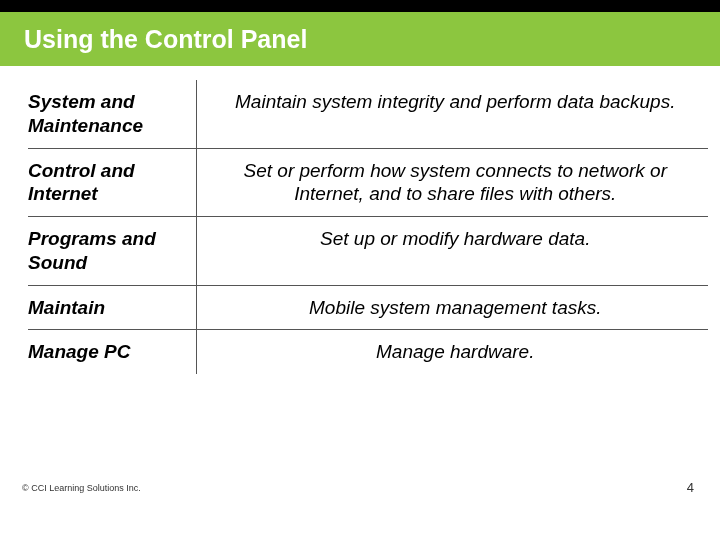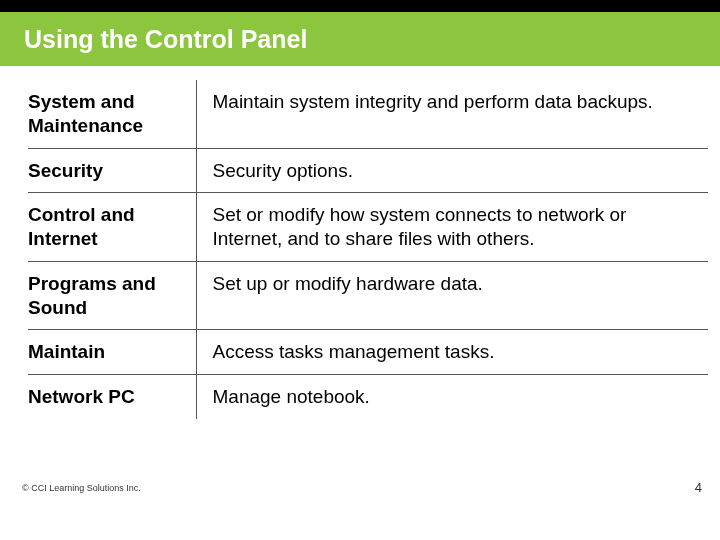--- a/index.html
+++ b/index.html
@@ -1,63 +1,59 @@
 <!DOCTYPE html>
 <html><head>
 <meta charset="utf-8">
 <style>
   * { box-sizing: border-box; margin: 0; padding: 0; }
   html, body { width: 720px; height: 540px; font-family: Arial, Helvetica, sans-serif; background: #fff; }
   .slide { width: 720px; height: 503px; position: relative; display: flex; flex-direction: column; }
   .black-bar { background: #000; height: 12px; width: 100%; }
   .title-bar { background: #8cc63f; height: 54px; display: flex; align-items: center; padding-left: 24px; }
   .title-bar h1 { color: #fff; font-size: 25px; font-weight: bold; }
-  .content { flex: 1; padding: 14px 12px 0 28px; }
+  .content { flex: 1; padding: 14px 12px 0 28px; font-style: italic; }
   table { width: 100%; border-collapse: collapse; }
   td { vertical-align: top; padding: 10px 10px 10px 0; font-size: 19px; line-height: 1.25; color: #000; }
   td.term { width: 168px; font-weight: bold; border-right: 1px solid #555; padding-right: 10px; }
-  td.desc { padding-left: 16px; }
+  td.desc { padding-left: 16px; text-align: center; }
   tr.sep td { border-bottom: 1px solid #555; }
-  .footer { position: absolute; bottom: 8px; left: 0; right: 0; display: flex; justify-content: space-between; align-items: center; padding: 0 18px 0 22px; font-size: 9px; color: #333; }
+  .footer { position: absolute; bottom: 8px; left: 0; right: 8px; display: flex; justify-content: space-between; align-items: center; padding: 0 18px 0 22px; font-size: 9px; color: #333; }
   .footer .page { font-size: 13px; color: #333; }
 </style>
 </head>
 <body>
 
 <div class="slide">
   <div class="black-bar"></div>
   <div class="title-bar">
     <h1>Using the Control Panel</h1>
   </div>
   <div class="content">
     <table>
       <tbody>
           <tr class="sep">
         <td class="term">System and Maintenance</td>
         <td class="desc">Maintain system integrity and perform data backups.</td>
       </tr>
       <tr class="sep">
-        <td class="term">Security</td>
-        <td class="desc">Security options.</td>
-      </tr>
-      <tr class="sep">
         <td class="term">Control and Internet</td>
-        <td class="desc">Set or modify how system connects to network or Internet, and to share files with others.</td>
+        <td class="desc">Set or perform how system connects to network or Internet, and to share files with others.</td>
       </tr>
       <tr class="sep">
         <td class="term">Programs and Sound</td>
         <td class="desc">Set up or modify hardware data.</td>
       </tr>
       <tr class="sep">
         <td class="term">Maintain</td>
-        <td class="desc">Access tasks management tasks.</td>
+        <td class="desc">Mobile system management tasks.</td>
       </tr>
       <tr>
-        <td class="term">Network PC</td>
-        <td class="desc">Manage notebook.</td>
+        <td class="term">Manage PC</td>
+        <td class="desc">Manage hardware.</td>
       </tr>
     </tbody>
       </table>
   </div>
   <div class="footer">
     <span>© CCI Learning Solutions Inc.</span>
     <span class="page">4</span>
   </div>
 </div>
 

